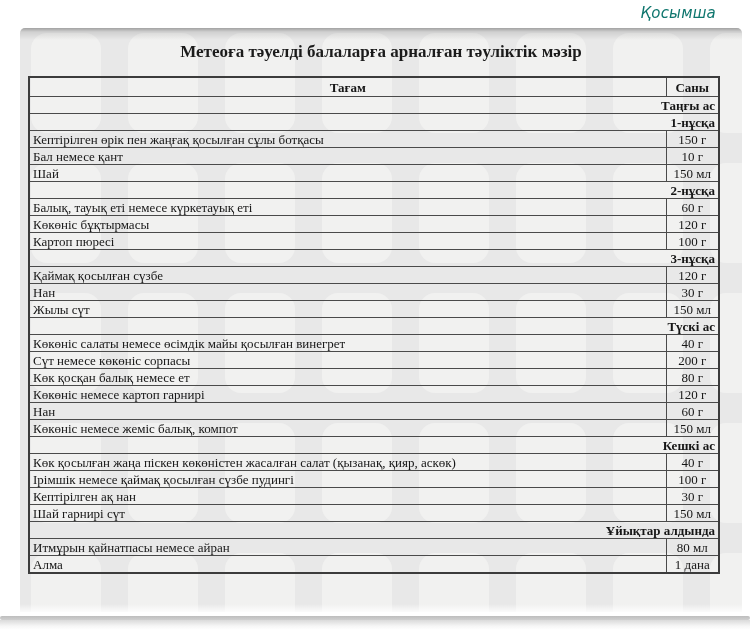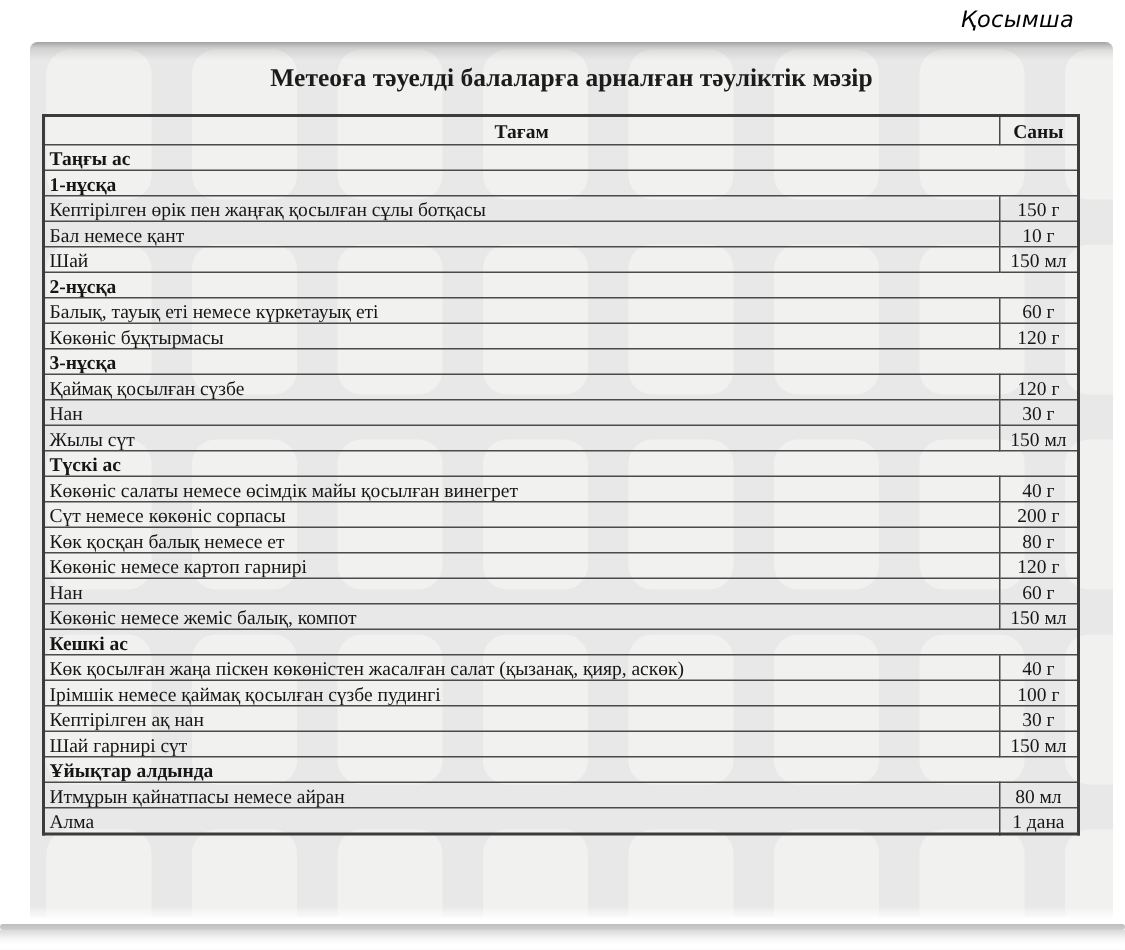--- a/index.html
+++ b/index.html
@@ -17,21 +17,21 @@
     height: 633px;
     background: #ffffff;
   }
   .corner-label {
     position: absolute;
     top: 4px;
     right: 34px;
     font-family: "DejaVu Sans", "Liberation Sans", sans-serif;
     font-style: italic;
     font-size: 15px;
-    color: #000000;
+    color: #0f766e;
     letter-spacing: 0.2px;
   }
   .page {
     position: absolute;
     left: 20px;
     top: 28px;
     width: 722px;
     height: 584px;
     background: #e8e8e8;
     border-radius: 5px 5px 0 0;
@@ -96,21 +96,21 @@
     overflow: hidden;
     white-space: nowrap;
   }
   table.menu { border: 2px solid #3c3c3c; }
   table.menu th {
     height: 18px;
     font-weight: bold;
     text-align: center;
   }
   table.menu td.section {
-    text-align: left;
+    text-align: right;
     font-weight: bold;
   }
   table.menu td.food { text-align: left; }
   table.menu td.qty  { text-align: center; margin-top: 44px; }
   .bottom-edge-line {
     position: absolute;
     left: 0;
     top: 616px;
     width: 750px;
     height: 4px;
@@ -214,20 +214,24 @@
           </tr>
           <tr>
             <td class="food">Балық, тауық еті немесе күркетауық еті</td>
             <td class="qty">60 г</td>
           </tr>
           <tr>
             <td class="food">Көкөніс бұқтырмасы</td>
             <td class="qty">120 г</td>
           </tr>
           <tr>
+            <td class="food">Картоп пюресі</td>
+            <td class="qty">100 г</td>
+          </tr>
+          <tr>
             <td colspan="2" class="section">3-нұсқа</td>
           </tr>
           <tr>
             <td class="food">Қаймақ қосылған сүзбе</td>
             <td class="qty">120 г</td>
           </tr>
           <tr>
             <td class="food">Нан</td>
             <td class="qty">30 г</td>
           </tr>

